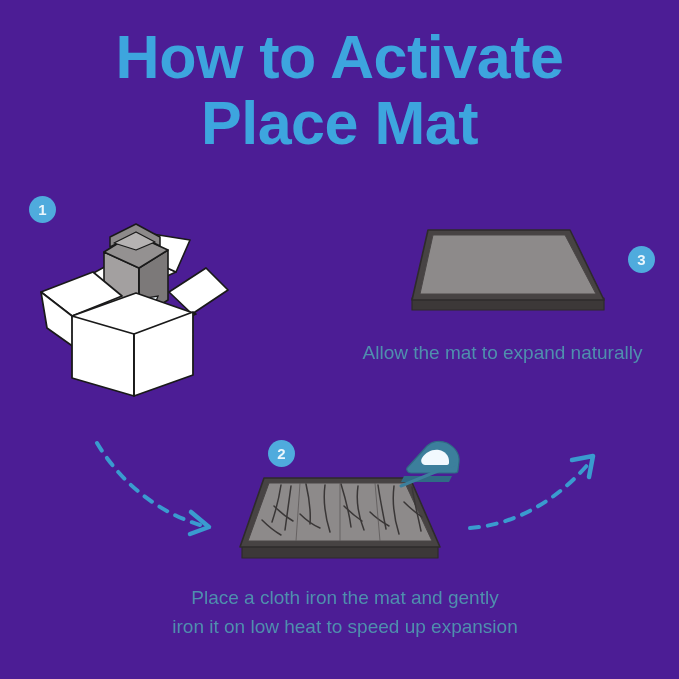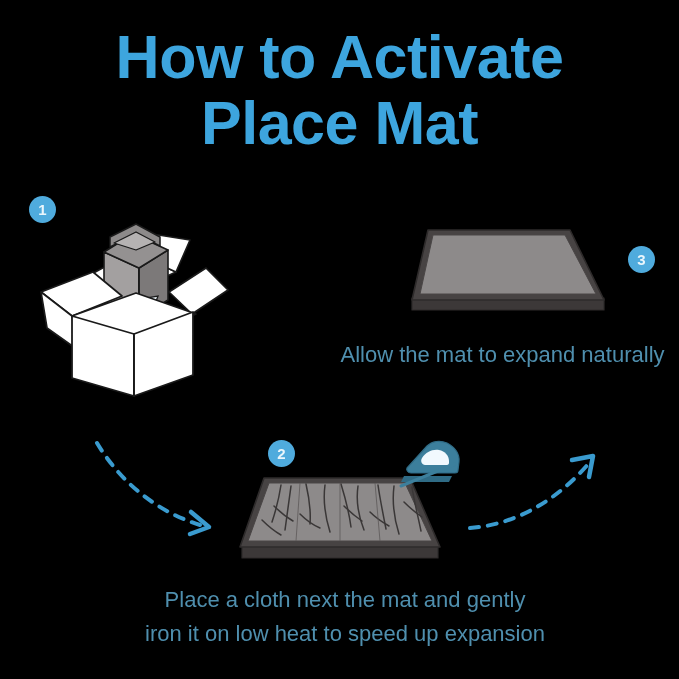--- a/index.html
+++ b/index.html
@@ -10,21 +10,21 @@
     width: 679px;
     height: 679px;
     background: #f1f9fe;
     font-family: "Liberation Sans", sans-serif;
     overflow: hidden;
   }
   #infographic {
     position: relative;
     width: 679px;
     height: 679px;
-    background: #000000;
+    background: #4c1d95;
   }
 
   
   .title-block {
     position: absolute;
     left: 0;
     top: 28px;
     width: 679px;
     text-align: center;
     line-height: 0.98;
@@ -59,21 +59,21 @@
   }
   .badge-1 { left: 29px;  top: 196px; }
   .badge-2 { left: 268px; top: 440px; }
   .badge-3 { left: 628px; top: 246px; }
 
   
   .caption {
     position: absolute;
     color: #4f8fae;
     font-family: "Liberation Sans", sans-serif;
-    font-size: 22px;
+    font-size: 19px;
     line-height: 1.55;
     text-align: center;
     white-space: nowrap;
   }
   .caption-1 {
     left: 0;
     top: 400px;
     width: 266px;
   }
   .caption-3 {
@@ -205,17 +205,17 @@
   <div class="step-badge badge-1">1</div>
   <div class="step-badge badge-2">2</div>
   <div class="step-badge badge-3">3</div>
 
 
   <div class="caption caption-3">
     <span class="cap-line">Allow the mat to expand naturally</span>
   </div>
 
   <div class="caption caption-2">
-    <span class="cap-line">Place a cloth next the mat and gently</span>
+    <span class="cap-line">Place a cloth iron the mat and gently</span>
     <span class="cap-line">iron it on low heat to speed up expansion</span>
   </div>
 
 </div>
 
 </body></html>

